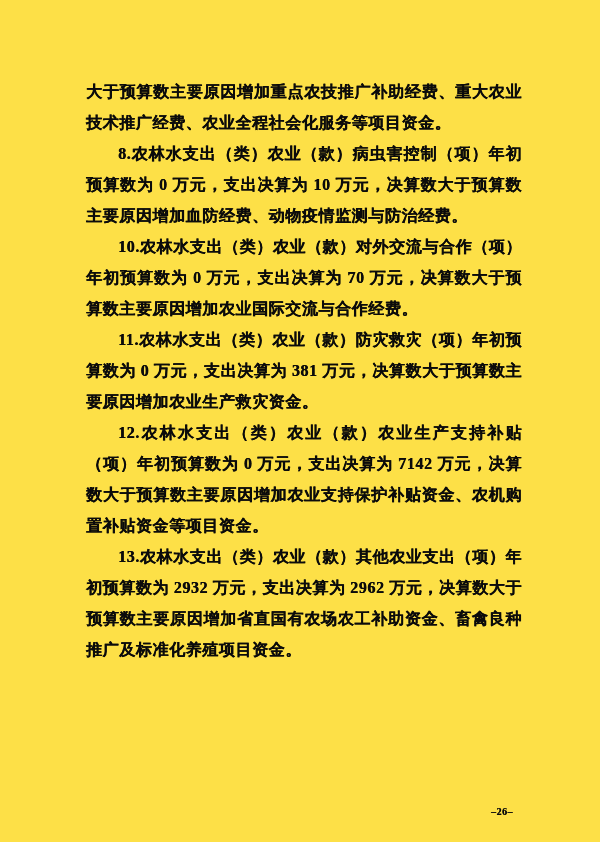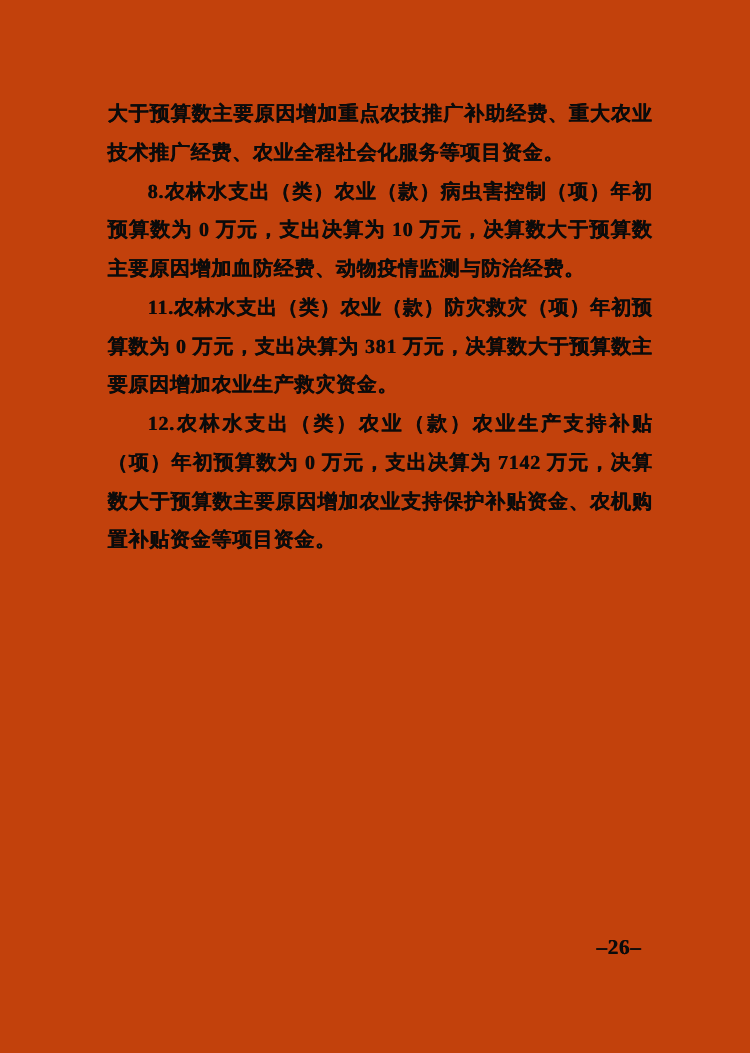--- a/index.html
+++ b/index.html
@@ -6,21 +6,21 @@
   html, body {
     width: 600px;
     height: 842px;
     background: #ffffff;
     font-family: "Liberation Serif", "DejaVu Serif", serif;
   }
   .page {
     position: relative;
     width: 600px;
     height: 842px;
-    background: #c2410c;
+    background: #fde047;
     overflow: hidden;
   }
   .text-block {
     position: absolute;
     left: 86px;
     top: 76px;
     width: 436px;
     color: #0b0b0b;
     font-size: 16px;
     font-weight: bold;
@@ -31,33 +31,35 @@
     text-shadow: 0.4px 0 0 #0b0b0b;
   }
   .text-block p {
     text-align: justify;
   }
   .text-block p.indent {
     text-indent: 2em;
   }
   .page-number {
     position: absolute;
-    top: 748px;
+    top: 806px;
     right: 87px;
     color: #0b0b0b;
-    font-size: 17px;
+    font-size: 10px;
     font-weight: bold;
     letter-spacing: 0.5px;
     text-shadow: 0.3px 0 0 #0b0b0b;
   }
 </style>
 </head>
 <body>
 
 <div class="page">
   <div class="text-block">
     <p>大于预算数主要原因增加重点农技推广补助经费、重大农业技术推广经费、农业全程社会化服务等项目资金。</p>
     <p class="indent">8.农林水支出（类）农业（款）病虫害控制（项）年初预算数为 0 万元，支出决算为 10 万元，决算数大于预算数主要原因增加血防经费、动物疫情监测与防治经费。</p>
+    <p class="indent">10.农林水支出（类）农业（款）对外交流与合作（项）年初预算数为 0 万元，支出决算为 70 万元，决算数大于预算数主要原因增加农业国际交流与合作经费。</p>
     <p class="indent">11.农林水支出（类）农业（款）防灾救灾（项）年初预算数为 0 万元，支出决算为 381 万元，决算数大于预算数主要原因增加农业生产救灾资金。</p>
     <p class="indent">12.农林水支出（类）农业（款）农业生产支持补贴（项）年初预算数为 0 万元，支出决算为 7142 万元，决算数大于预算数主要原因增加农业支持保护补贴资金、农机购置补贴资金等项目资金。</p>
+    <p class="indent">13.农林水支出（类）农业（款）其他农业支出（项）年初预算数为 2932 万元，支出决算为 2962 万元，决算数大于预算数主要原因增加省直国有农场农工补助资金、畜禽良种推广及标准化养殖项目资金。</p>
   </div>
   <div class="page-number">–26–</div>
 </div>
 
 </body></html>

